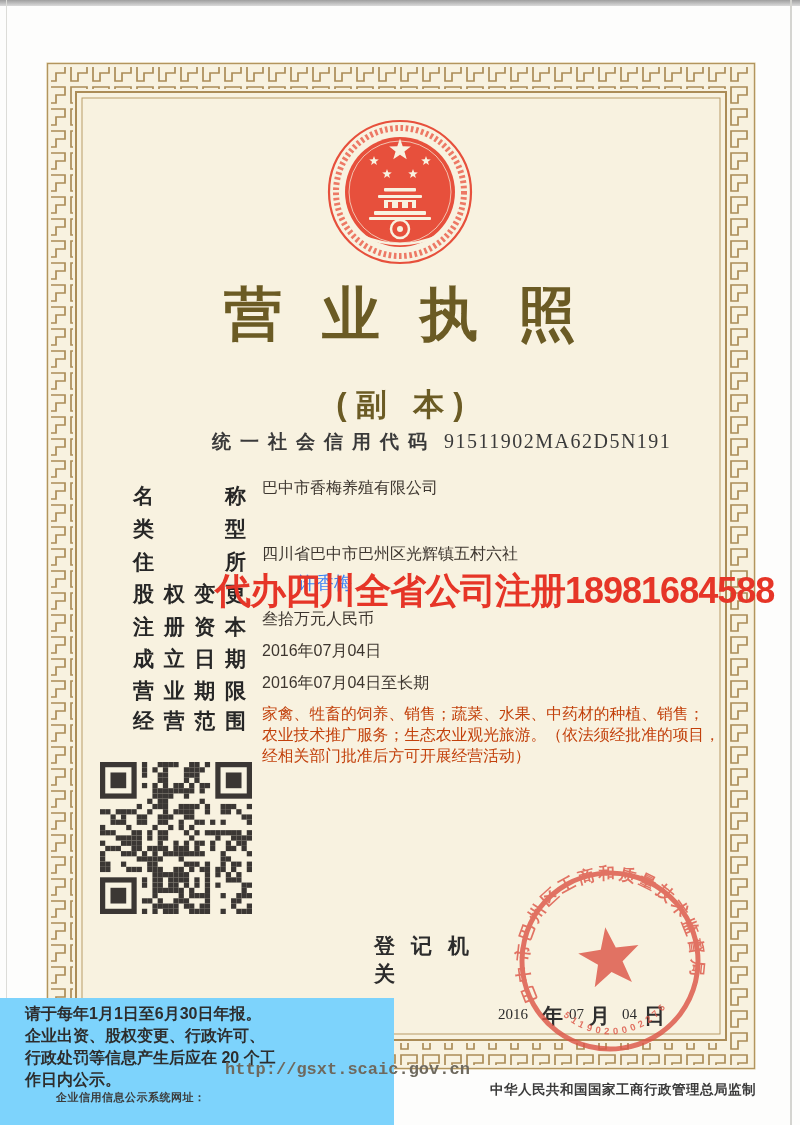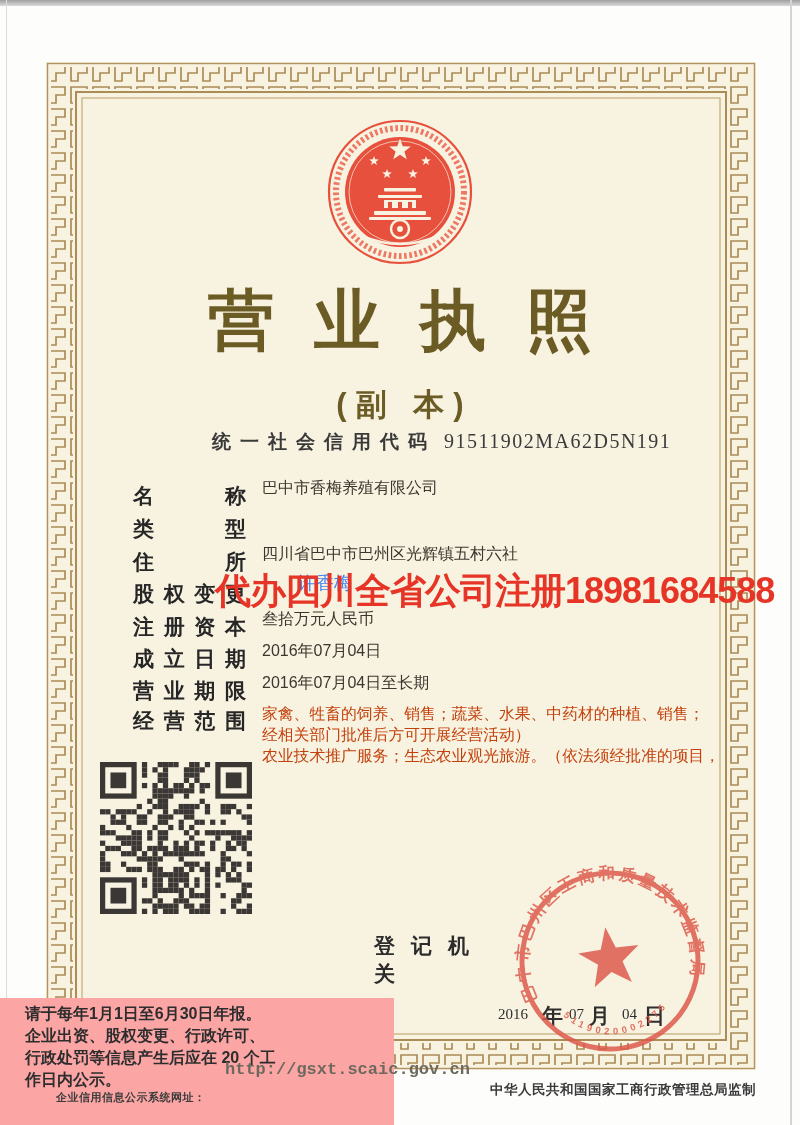--- a/index.html
+++ b/index.html
@@ -8,21 +8,21 @@
   
   .scan-top{left:0;top:0;width:800px;height:6px;background:linear-gradient(#9f9f9f,#dadada);}
   .scan-left{left:6px;top:0;width:1px;height:1125px;background:#dcdcd8;}
   .scan-right{left:790px;top:0;width:2px;height:1125px;background:#d4d4d0;}
   
   .paper{left:46px;top:62px;width:710px;height:1008px;background:#f8f2e0;z-index:0;}
   .frame{left:46px;top:62px;z-index:1;}
   
   .emblem{left:322px;top:116px;z-index:2;}
   .title{left:0;top:276px;width:800px;text-align:center;z-index:2;
-         font-size:66px;font-weight:900;color:#6b5b24;}
+         font-size:58px;font-weight:900;color:#6b5b24;}
   .title span{display:inline-block;letter-spacing:40px;margin-right:-40px;}
   .subtitle{left:0;top:384px;width:800px;text-align:center;z-index:2;
             font-size:31px;font-weight:700;color:#6b5b24;}
   .subtitle span{letter-spacing:9px;margin-right:-9px;}
   .credit-row{left:212px;top:429px;display:flex;align-items:baseline;z-index:2;}
   .credit-label{font-size:19px;font-weight:600;color:#3a3a3a;letter-spacing:9px;}
   .credit-code{font-family:"Liberation Serif",serif;font-size:20px;color:#3a3a3a;letter-spacing:1.5px;margin-left:8px;}
   
   .f-row{left:133px;display:flex;z-index:2;width:575px;}
   .f-label{display:inline-block;width:113px;flex:0 0 113px;font-size:21px;font-weight:600;color:#262626;
@@ -37,21 +37,21 @@
   .qr{left:100px;top:762px;z-index:2;}
   
   .reg-label{left:374px;top:932px;font-size:21px;font-weight:600;color:#2c2c2c;z-index:2;}
   .reg-label span{letter-spacing:16px;margin-right:-16px;}
   .seal{left:512px;top:863px;z-index:4;opacity:.82;transform:rotate(-8deg);}
   .date-row{left:498px;top:997px;display:flex;align-items:center;z-index:3;color:#2e2e2e;}
   .date-num{font-family:"Liberation Serif",serif;font-size:15px;margin-top:1px;}
   .date-cjk{font-size:21px;font-weight:700;margin-top:5px;}
   .g1{margin-left:14px;} .g2{margin-left:6px;} .g3{margin-left:5px;} .g4{margin-left:12px;} .g5{margin-left:7px;}
   
-  .slip{left:0;top:998px;width:394px;height:127px;background:#fca5a5;z-index:5;}
+  .slip{left:0;top:998px;width:394px;height:127px;background:#7dd3fc;z-index:5;}
   .notice-line{position:absolute;left:25px;font-size:16px;font-weight:600;color:#2d2d2d;white-space:nowrap;}
   .nl0{top:6px;} .nl1{top:28px;} .nl2{top:50px;} .nl3{top:72px;}
   .sys-label{position:absolute;left:56px;top:92px;font-size:11px;font-weight:600;color:#3c3c3c;letter-spacing:.5px;}
   .sys-url{left:225px;top:1060px;z-index:6;font-family:"Liberation Mono",monospace;
            font-size:17px;font-weight:700;color:#6e695e;white-space:nowrap;}
   .issuer{left:490px;top:1081px;z-index:2;font-size:13.5px;font-weight:600;color:#3a3a3a;letter-spacing:.5px;white-space:nowrap;}
 </style>
 </head>
 <body>
 
@@ -137,22 +137,22 @@
   <span class="f-value">2016年07月04日</span>
 </div>
 <div class="abs f-row" style="top:677px">
   <span class="f-label">营业期限</span>
   <span class="f-value">2016年07月04日至长期</span>
 </div>
 <div class="abs f-row" style="top:707px">
   <span class="f-label">经营范围</span>
   <span class="f-value" style="white-space:normal">
     <span class="scope-line" style="display:block">家禽、牲畜的饲养、销售；蔬菜、水果、中药材的种植、销售；</span>
+    <span class="scope-line" style="display:block">农业技术推广服务；生态农业观光旅游。（依法须经批准的项目，</span>
     <span class="scope-line" style="display:block">经相关部门批准后方可开展经营活动）</span>
-    <span class="scope-line" style="display:block">农业技术推广服务；生态农业观光旅游。（依法须经批准的项目，</span>
   </span>
 </div>
 
 <svg id="qr-svg" class="abs qr" width="152" height="152" viewBox="0 0 152 152">
     <rect x="41.93103448275862" y="0" width="5.241379310344827" height="5.241379310344827" fill="#3b3734"></rect>
     <rect x="57.6551724137931" y="0" width="5.241379310344827" height="5.241379310344827" fill="#3b3734"></rect>
     <rect x="62.89655172413793" y="0" width="5.241379310344827" height="5.241379310344827" fill="#3b3734"></rect>
     <rect x="68.13793103448276" y="0" width="5.241379310344827" height="5.241379310344827" fill="#3b3734"></rect>
     <rect x="73.37931034482759" y="0" width="5.241379310344827" height="5.241379310344827" fill="#3b3734"></rect>
     <rect x="89.10344827586206" y="0" width="5.241379310344827" height="5.241379310344827" fill="#3b3734"></rect>

